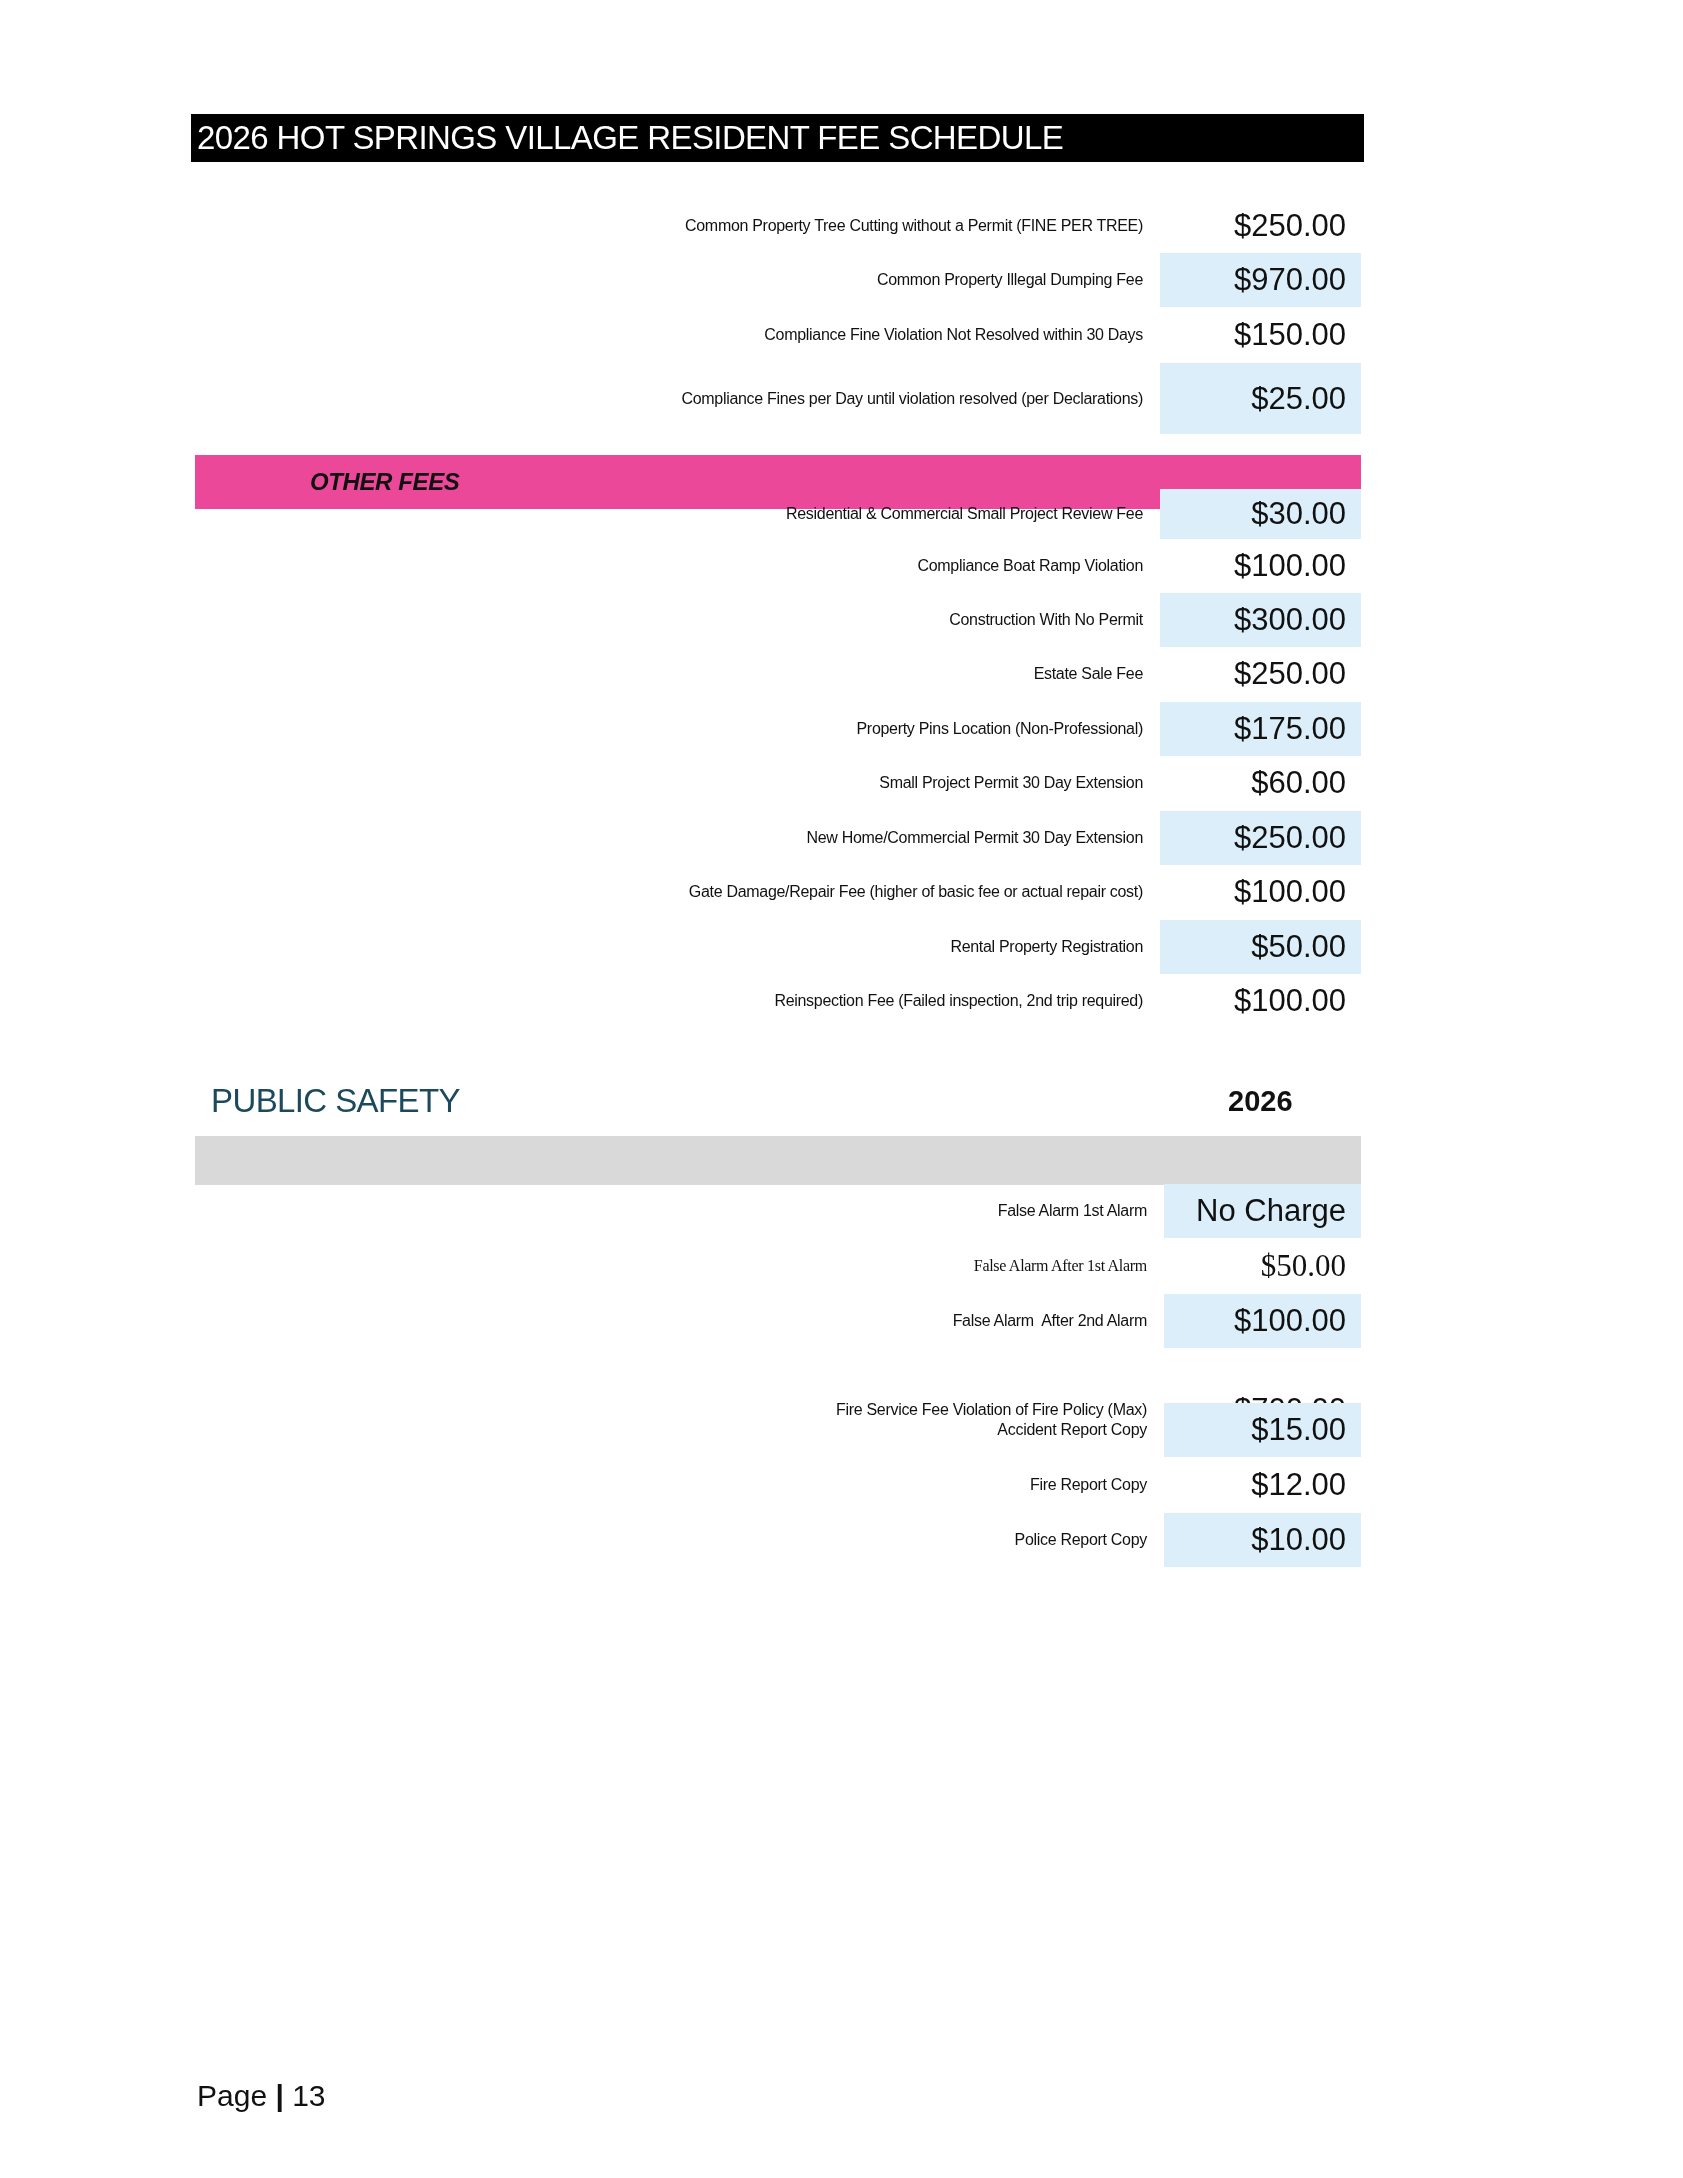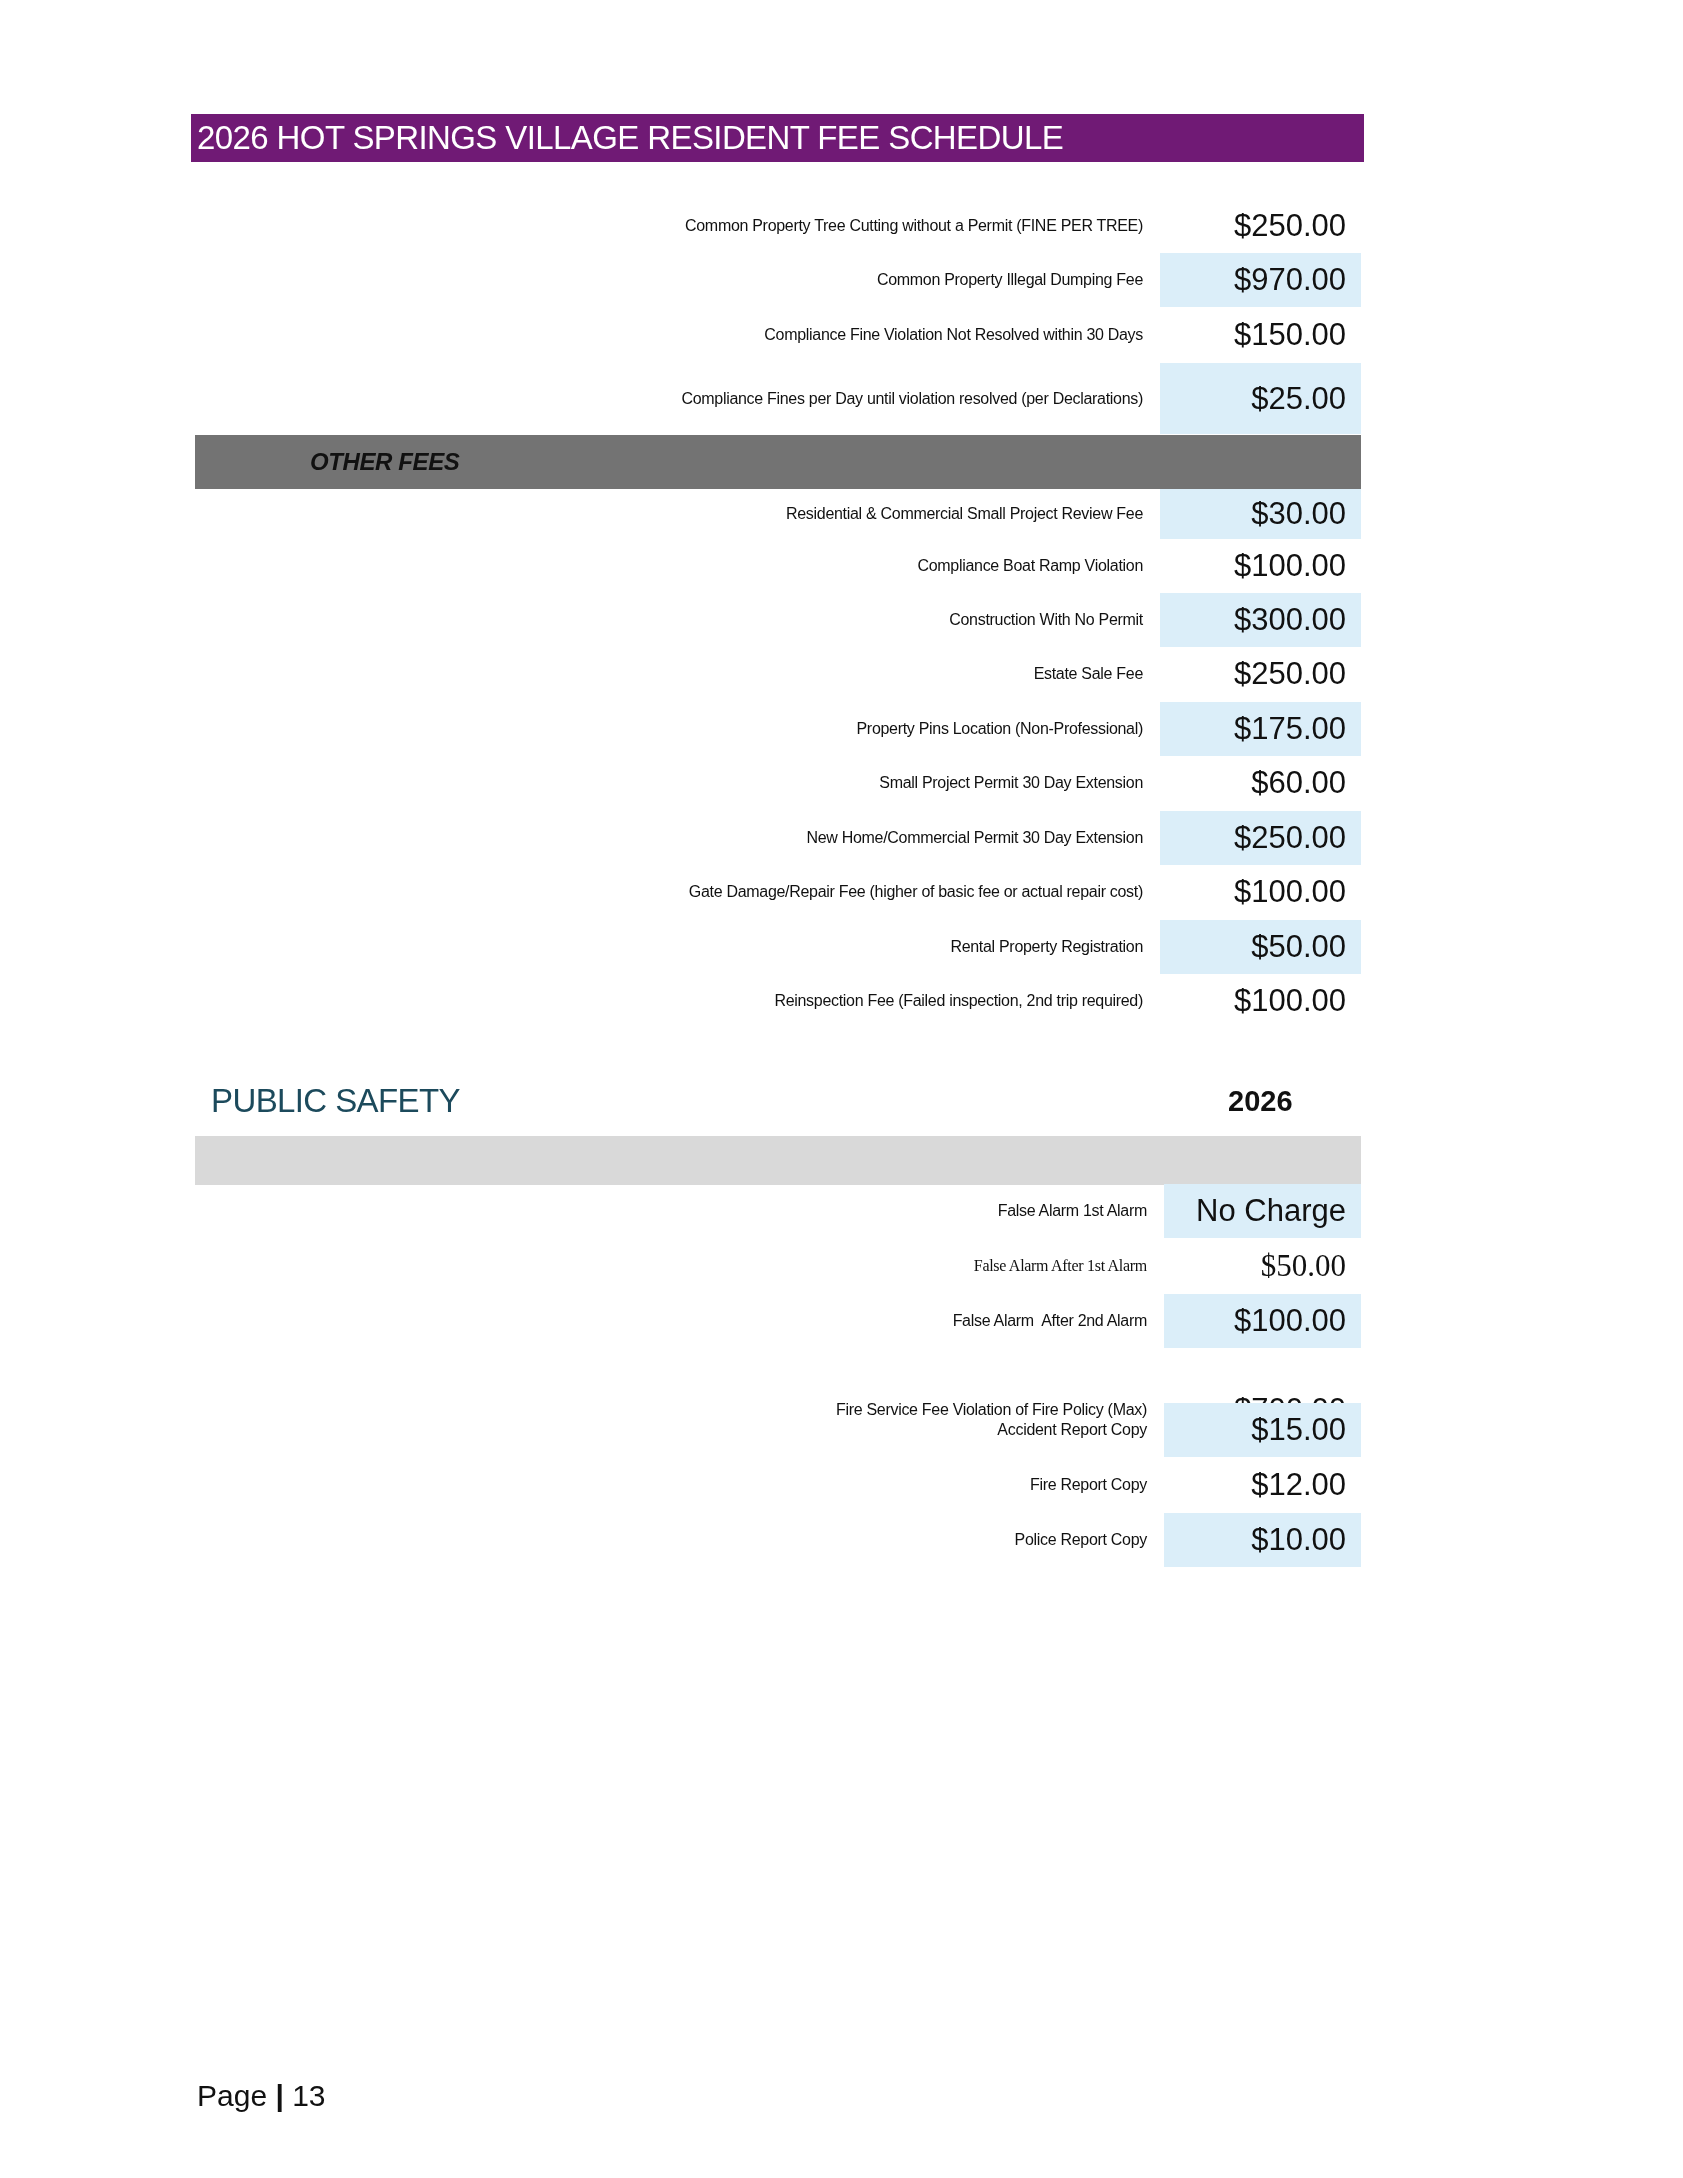--- a/index.html
+++ b/index.html
@@ -1,29 +1,29 @@
 <!DOCTYPE html>
 <html><head>
 <meta charset="utf-8">
 <style>
   html, body { margin:0; padding:0; background:#ffffff; }
   body { width:1683px; height:2178px; position:relative; overflow:hidden;
          font-family:"Liberation Sans", sans-serif; color:#111; }
   .title-bar { position:absolute; left:191px; top:114px; width:1173px; height:48px;
-               background:#701a75; color:#fff; font-size:33px; line-height:48px;
+               background:#000000; color:#fff; font-size:33px; line-height:48px;
                padding-left:6px; box-sizing:border-box; letter-spacing:-0.6px; }
   .row { position:absolute; left:195px; width:1166px; height:54px; }
   .row .label { position:absolute; right:218px; top:0; height:100%;
                 display:flex; align-items:center; justify-content:flex-end;
                 font-size:16px; white-space:nowrap; letter-spacing:-0.3px; }
   .row .value { position:absolute; right:0; top:0; width:201px; height:100%;
                 display:flex; align-items:center; justify-content:flex-end;
                 padding-right:15px; box-sizing:border-box; font-size:31px; }
   .row .value.shaded { background:#dbeef9; }
-  .section-band { position:absolute; left:195px; width:1166px; background:#737373; }
+  .section-band { position:absolute; left:195px; width:1166px; background:#ec4899;margin-top:20px; }
   .section-band .band-label { position:absolute; left:115px; top:0; height:100%;
                 display:flex; align-items:center; font-size:24px; font-weight:bold;
                 font-style:italic; letter-spacing:-0.4px; }
   .ps-title { position:absolute; left:211px; top:1082px; font-size:33px; color:#1c4a5c;
               letter-spacing:-0.6px; }
   .ps-year { position:absolute; left:1228px; top:1085px; font-size:29px; font-weight:bold; }
   .ps-band { position:absolute; left:195px; top:1136px; width:1166px; height:49px; background:#d9d9d9; }
   .ps-row .label { right:214px; }
   .ps-row .value { width:197px; }
   .footer { position:absolute; left:197px; top:2079px; font-size:30px; }

